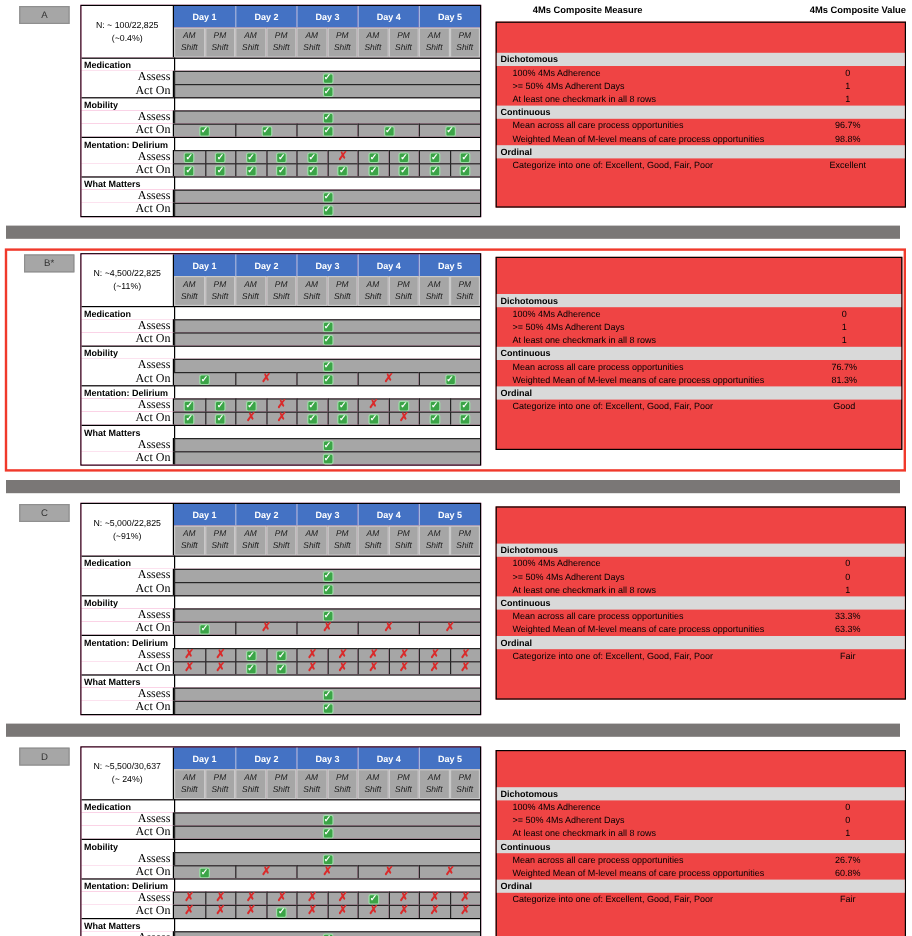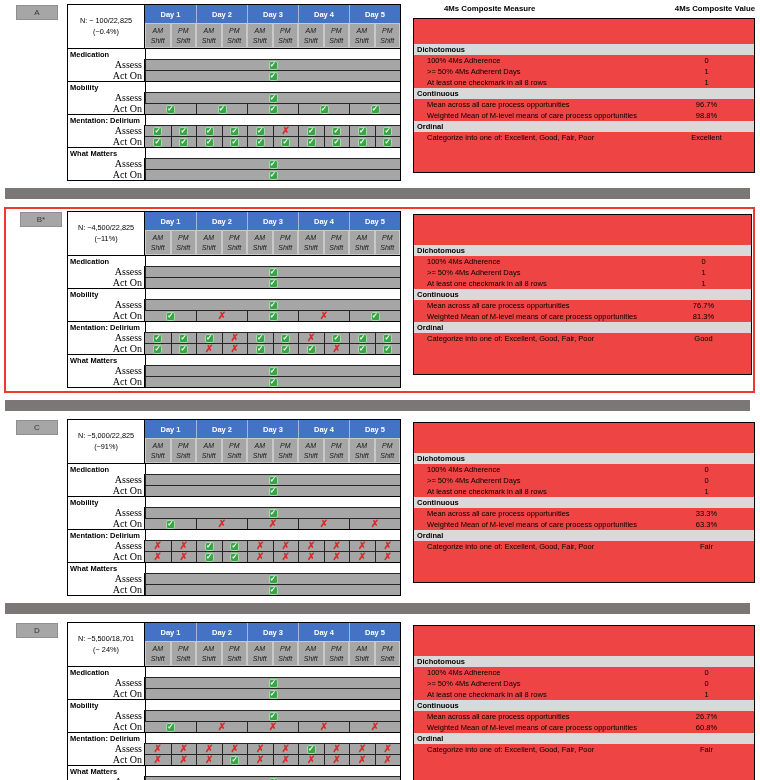--- a/index.html
+++ b/index.html
@@ -651,21 +651,21 @@
           </div>
         </div>
       </section>
       <div class="sep"></div>
       <section class="panel">
         <div class="gutter">
           <div class="plabel">D</div>
         </div>
         <div class="grid">
           <div class="n-cell">
-            <div>N: ~5,500/18,701</div>
+            <div>N: ~5,500/30,637</div>
             <div>(~ 24%)</div>
           </div>
           <div class="day-cell first">Day 1</div>
           <div class="day-cell">Day 2</div>
           <div class="day-cell">Day 3</div>
           <div class="day-cell">Day 4</div>
           <div class="day-cell">Day 5</div>
           <div class="shift-cell">
             <div>AM</div>
             <div>Shift</div>

